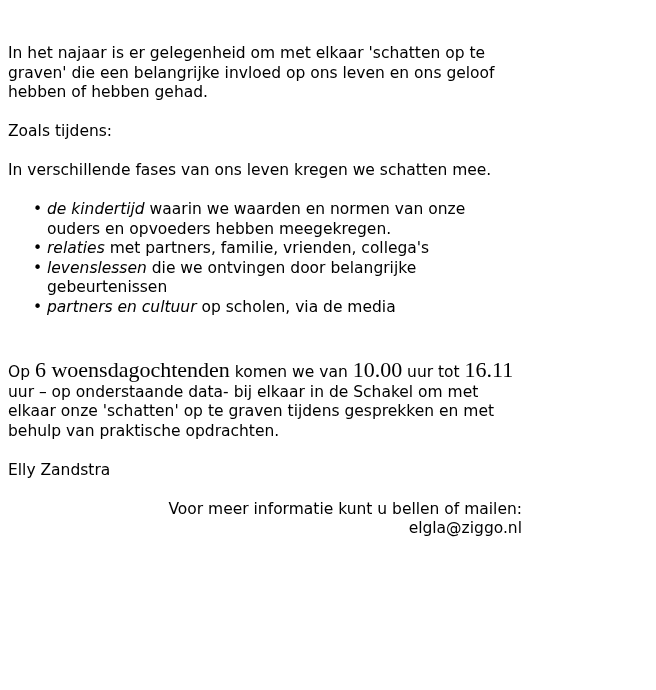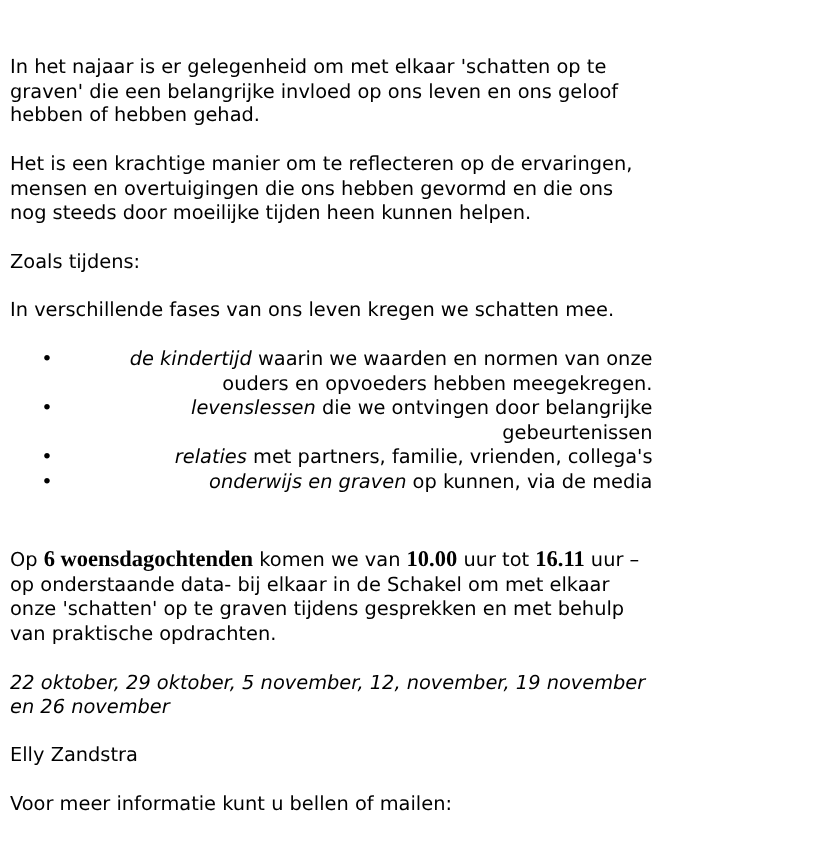--- a/index.html
+++ b/index.html
@@ -21,69 +21,68 @@
     width: 528px;
     height: 690px;
     padding: 4px 6px 0 8px;
     margin-top: 40px;
   }
   p {
     margin: 0 0 19.5px 0;
   }
   p.tight {
     margin: 0;
+    text-align: right;
   }
   ul.treasure-list {
     list-style: none;
     margin: 0 0 43px 0;
     padding: 0 0 0 39px;
-    text-align: right;
   }
   ul.treasure-list li {
     position: relative;
   }
   ul.treasure-list li::before {
     content: "\2022";
     position: absolute;
     left: -14px;
     top: 0;
   }
   .it {
     font-style: italic;
   }
   .bold-serif {
     font-family: "Liberation Serif", "DejaVu Serif", serif;
-    font-weight: bold;
-    font-size: 18px;
+    font-weight: normal;
+    font-size: 22px;
   }
 </style>
 </head>
 <body>
 
 <div class="page">
 
   <p>In het najaar is er gelegenheid om met elkaar 'schatten op te graven' die een belangrijke invloed op ons leven en ons geloof hebben of hebben gehad.</p>
 
-  <p>Het is een krachtige manier om te reflecteren op de ervaringen, mensen en overtuigingen die ons hebben gevormd en die ons nog steeds door moeilijke tijden heen kunnen helpen.</p>
 
   <p>Zoals tijdens:</p>
 
   <p>In verschillende fases van ons leven kregen we schatten mee.</p>
 
   <ul class="treasure-list">
     <li><span class="it">de kindertijd</span><span> waarin we waarden en normen van onze ouders en opvoeders hebben meegekregen.</span></li>
+    <li><span class="it">relaties</span><span> met partners, familie, vrienden, collega's</span></li>
     <li><span class="it">levenslessen</span><span> die we ontvingen door belangrijke gebeurtenissen</span></li>
-    <li><span class="it">relaties</span><span> met partners, familie, vrienden, collega's</span></li>
-    <li><span class="it">onderwijs en graven</span><span> op kunnen, via de media</span></li>
+    <li><span class="it">partners en cultuur</span><span> op scholen, via de media</span></li>
   </ul>
 
   <p><span>Op </span><span class="bold-serif">6 woensdagochtenden</span><span> komen we van </span><span class="bold-serif">10.00</span><span> uur tot </span><span class="bold-serif">16.11</span><span> uur – op onderstaande data- bij elkaar in de Schakel om met elkaar onze 'schatten' op te graven tijdens gesprekken en met behulp van praktische opdrachten.</span></p>
 
-  <p class="it">22 oktober, 29 oktober, 5 november, 12, november, 19 november en 26 november</p>
 
 
   <p>Elly Zandstra</p>
 
   <div>
     <p class="tight">Voor meer informatie kunt u bellen of mailen:</p>
+    <p class="tight">elgla@ziggo.nl</p>
   </div>
 
 </div>
 
 </body></html>

